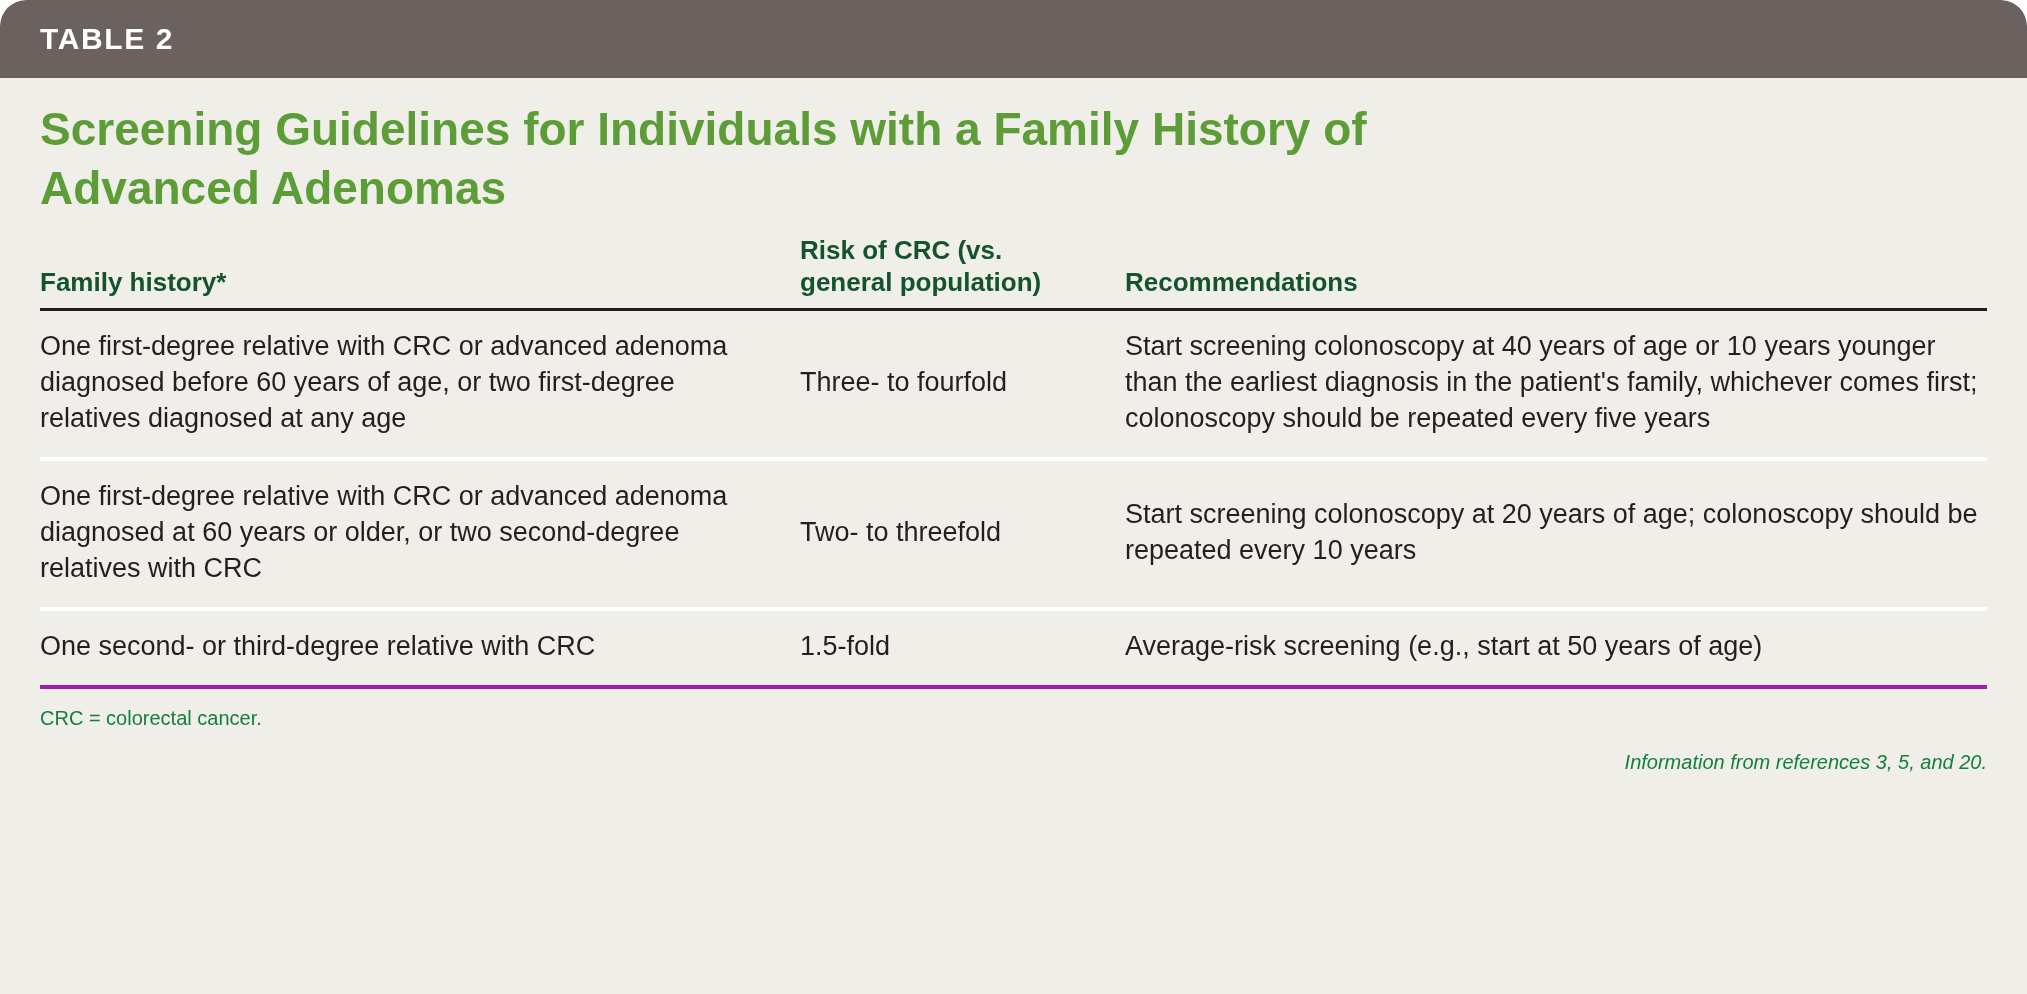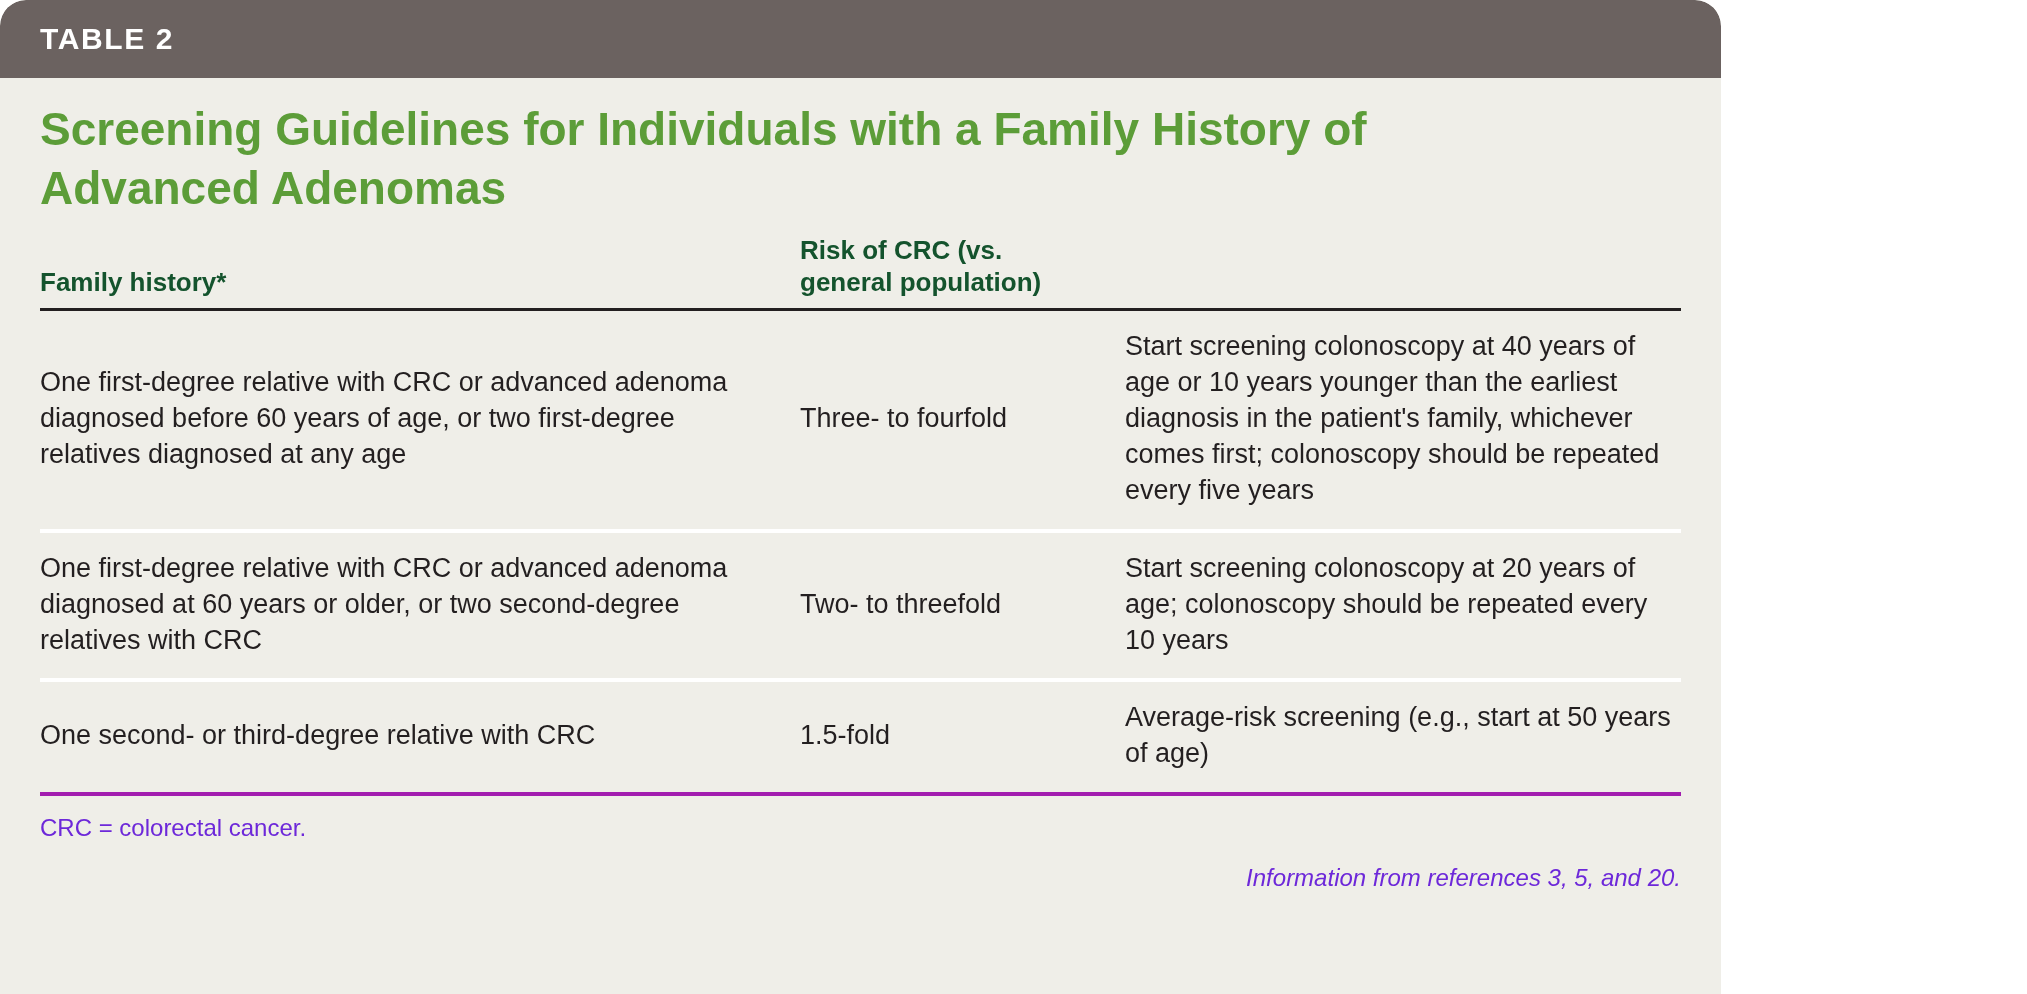--- a/index.html
+++ b/index.html
@@ -9,21 +9,21 @@
   body {
     width: 2027px;
     height: 994px;
     background: #ffffff;
     font-family: "Liberation Sans", sans-serif;
     -webkit-font-smoothing: antialiased;
   }
 
   .table-card {
     position: relative;
-    width: 1721px;
+    width: 2027px;
     height: 994px;
     background: #efeee8;
     border-radius: 26px 26px 0 0;
     overflow: hidden;
     box-sizing: border-box;
   }
 
   
   .table-header-bar {
     height: 78px;
@@ -100,22 +100,22 @@
     line-height: 1.33;
     font-family: "Liberation Sans", sans-serif;
   }
 
   
   .footnotes {
     padding: 16px 40px 0 40px;
     box-sizing: border-box;
   }
   .fn {
-    font-size: 24px;
-    color: #6d28d9;
+    font-size: 20px;
+    color: #15803d;
     line-height: 1.34;
     margin-bottom: 18px;
     font-family: "Liberation Sans", sans-serif;
   }
   .fn.italic {
     font-style: italic;
     margin-bottom: 0;
     text-align: right;
   }
 </style>
@@ -133,20 +133,21 @@
   </div>
 
   <div class="grid">
 
     <div class="row head-row">
       <div class="col-1 head-cell">Family history*</div>
       <div class="col-2 head-cell">
         <span>Risk of CRC (vs.</span><br>
         <span>general population)</span>
       </div>
+      <div class="col-3 head-cell">Recommendations</div>
     </div>
 
     <div class="row body-row">
       <div class="col-1 cell">One first-degree relative with CRC or advanced adenoma diagnosed before 60 years of age, or two first-degree relatives diagnosed at any age</div>
       <div class="col-2 cell">Three- to fourfold</div>
       <div class="col-3 cell">Start screening colonoscopy at 40 years of age or 10 years younger than the earliest diagnosis in the patient's family, whichever comes first; colonoscopy should be repeated every five years</div>
     </div>
 
     <div class="row body-row">
       <div class="col-1 cell">One first-degree relative with CRC or advanced adenoma diagnosed at 60 years or older, or two second-degree relatives with CRC</div>

